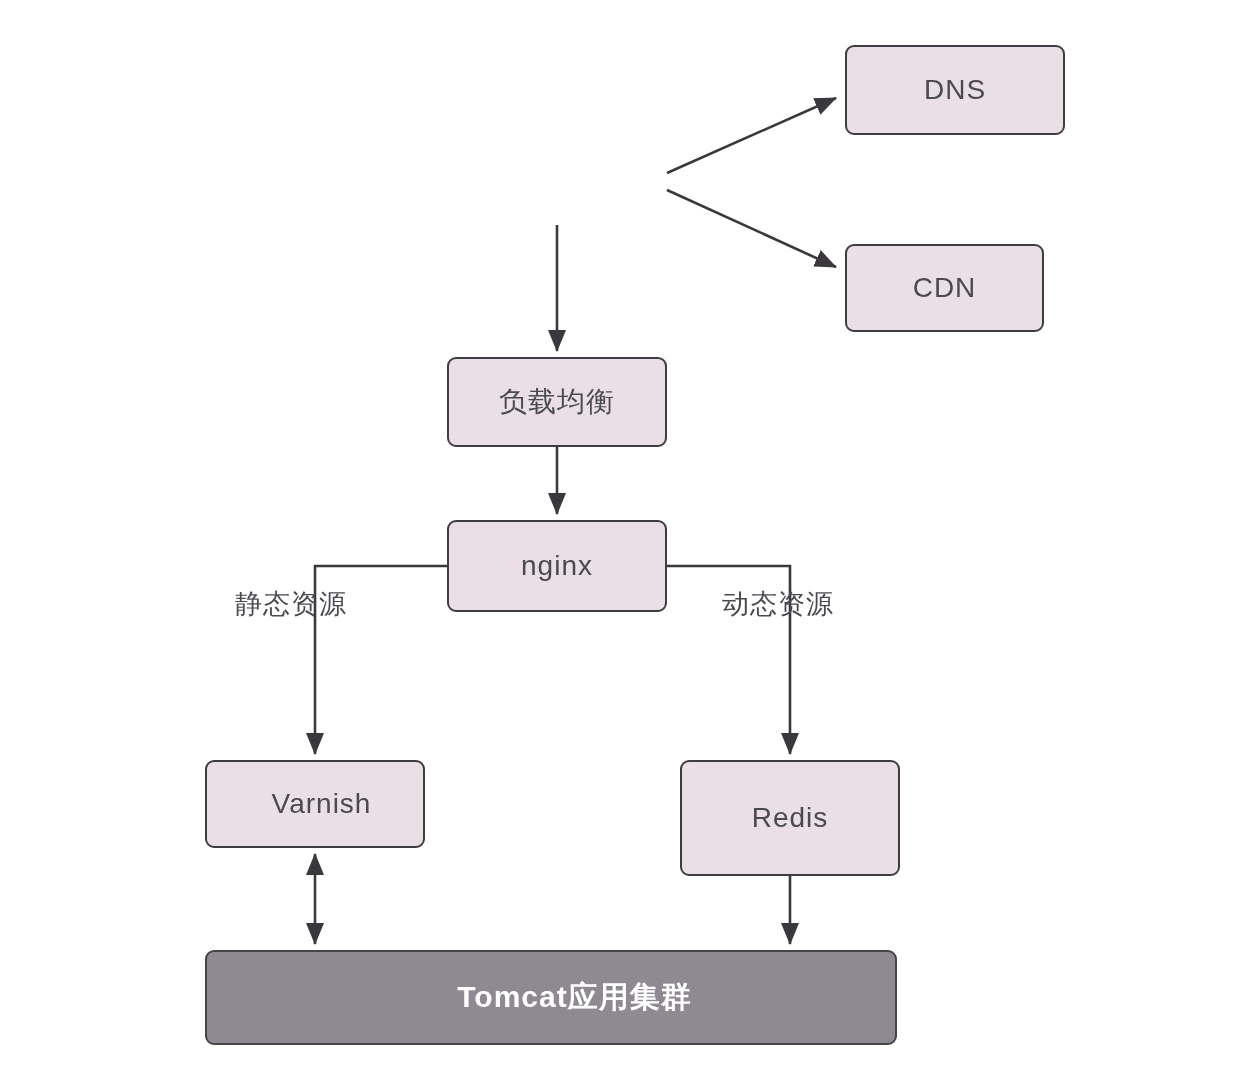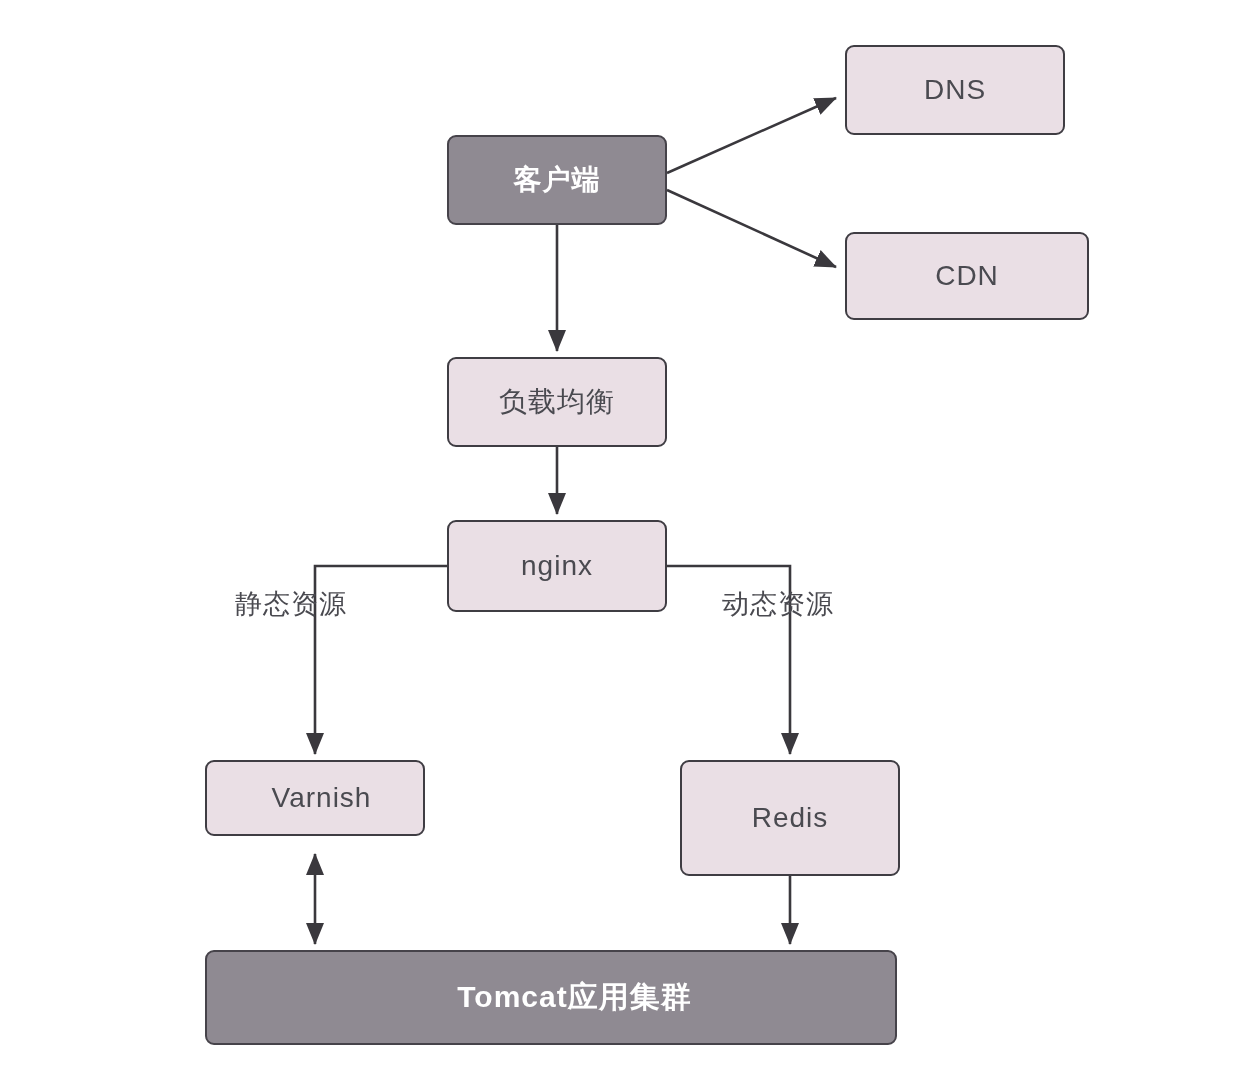--- a/index.html
+++ b/index.html
@@ -53,24 +53,24 @@
     color:var(--text-dark);
   }
   .node.dark{
     background:var(--dark-bg);
     border:2.5px solid var(--dark-border);
     color:var(--text-light);
     font-weight:bold;
   }
   .node-client { left:447px; top:135px; width:220px; height:90px; }
   .node-dns    { left:845px; top:45px;  width:220px; height:90px;align-items:center; }
-  .node-cdn    { left:845px; top:232px; width:244px; height:88px; }
+  .node-cdn    { left:845px; top:244px; width:199px; height:88px; }
   .node-lb     { left:447px; top:357px; width:220px; height:90px; }
   .node-nginx  { left:447px; top:520px; width:220px; height:92px; }
-  .node-varnish{ left:205px; top:760px; width:220px; height:76px;padding-left:13px; }
+  .node-varnish{ left:205px; top:760px; width:220px; height:88px;padding-left:13px; }
   .node-redis  { left:680px; top:760px; width:220px; height:116px; }
   .node-tomcat { left:205px; top:950px; width:692px; height:95px; font-size:30px;padding-left:47px; }
   .edge-label{
     position:absolute;
     z-index:3;
     font-size:27px;
     color:var(--text-dark);
     letter-spacing:1px;
   }
   .label-static { left:235px; top:586px; width:130px; }
@@ -91,23 +91,20 @@
     <line class="edge" x1="667" y1="173" x2="836" y2="98" marker-end="url(#arrow)"></line>
     <line class="edge" x1="667" y1="190" x2="836" y2="267" marker-end="url(#arrow)"></line>
     <line class="edge" x1="557" y1="225" x2="557" y2="351" marker-end="url(#arrow)"></line>
     <line class="edge" x1="557" y1="447" x2="557" y2="514" marker-end="url(#arrow)"></line>
     <path class="edge" d="M447,566 L315,566 L315,754" marker-end="url(#arrow)"></path>
     <path class="edge" d="M667,566 L790,566 L790,754" marker-end="url(#arrow)"></path>
     <line class="edge" x1="315" y1="854" x2="315" y2="944" marker-start="url(#arrow)" marker-end="url(#arrow)"></line>
     <line class="edge" x1="790" y1="854" x2="790" y2="944" marker-start="url(#arrow)" marker-end="url(#arrow)"></line>
   </svg>
 
-  <div class="node dark node-client">
-    <span>客户端</span>
-  </div>
 
   <div class="node light node-dns">
     <span>DNS</span>
   </div>
 
   <div class="node light node-cdn">
     <span>CDN</span>
   </div>
 
   <div class="node light node-lb">

